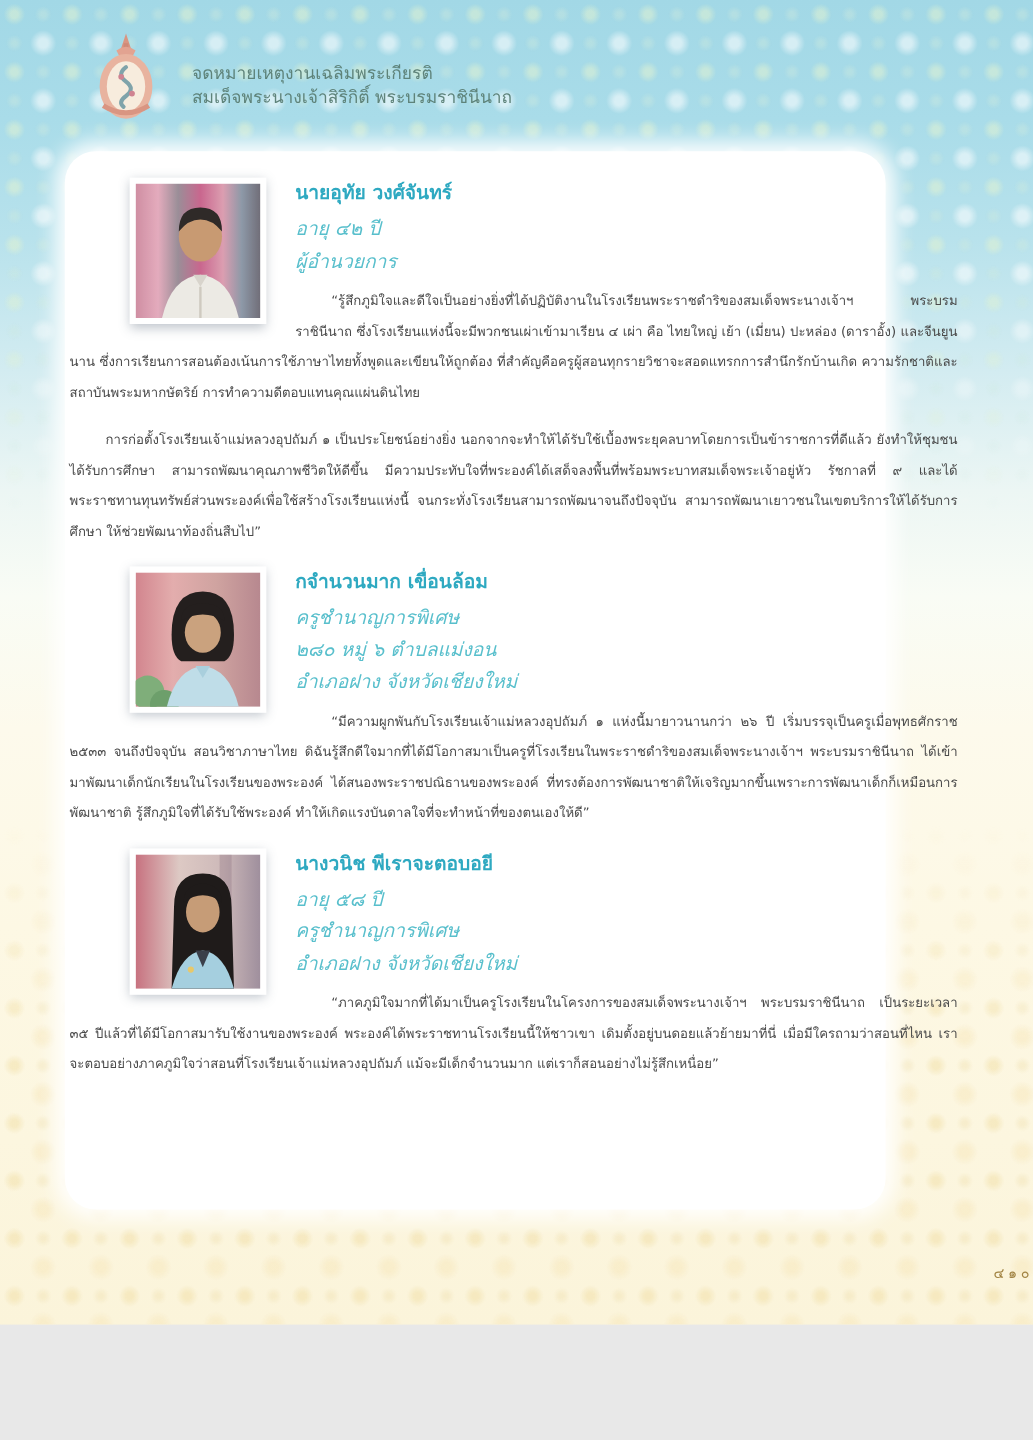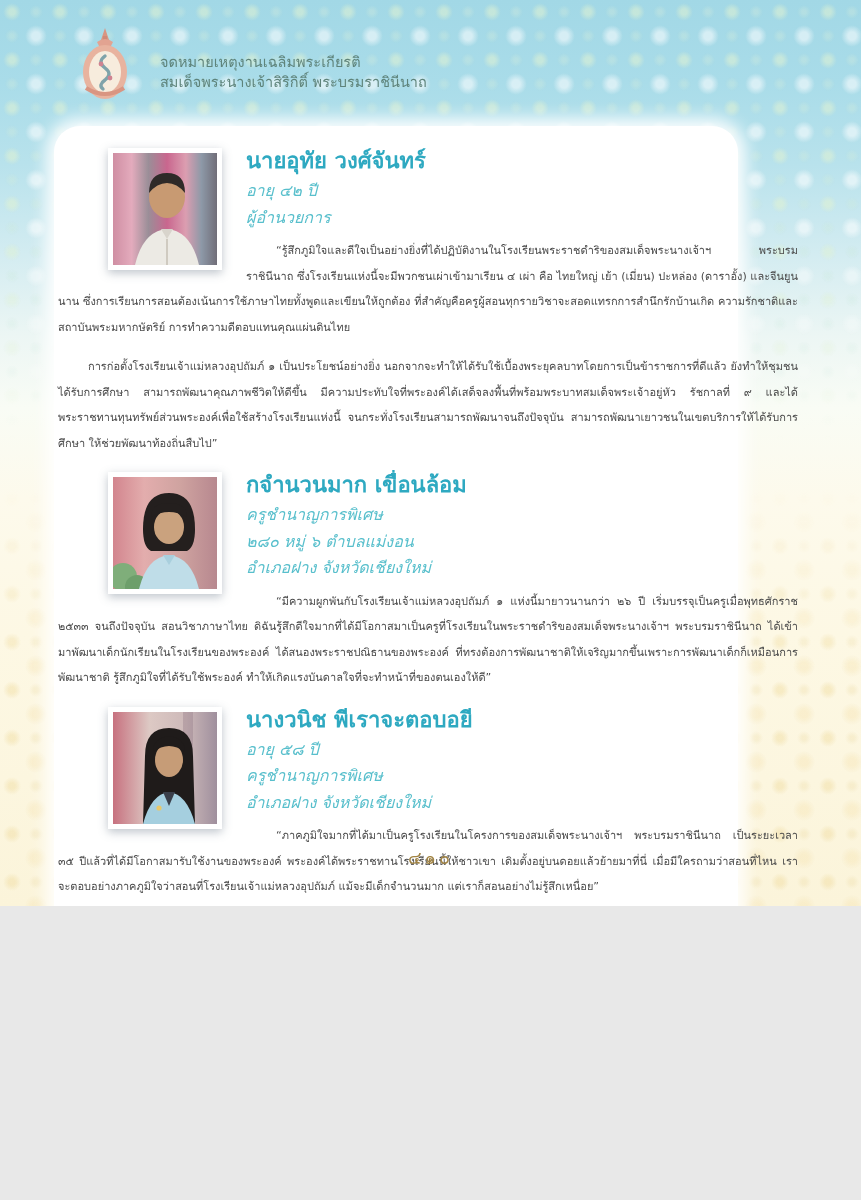--- a/index.html
+++ b/index.html
@@ -1,17 +1,17 @@
 <!DOCTYPE html>
 <html><head>
 <meta charset="utf-8">
 <style>
   html,body { margin:0; padding:0; background:#e8e8e8; }
   .page {
-    position:relative; width:861px; height:906px; margin:0 auto; overflow:hidden;
+    position:relative; width:861px; height:1104px; margin:0 auto; overflow:hidden;
     font-family:"DejaVu Sans","Liberation Sans",sans-serif;
     background:linear-gradient(180deg,
       #a2d8e6 0%, #a9dce9 9%, #b8e2ec 18%, #d3ecf1 28%,
       #ecf6f4 37%, #f9fcf5 45%, #fdfaec 55%, #fdf8e4 70%,
       #fcf6df 86%, #fbf4da 100%);
   }
   
   .pattern-top {
     position:absolute; left:0; top:0; right:0; height:440px; pointer-events:none;
     background-image:
@@ -45,32 +45,32 @@
   .content { position:absolute; left:58px; top:146px; width:747px; }
 
   .profile { margin-top:12px; }
   .profile:first-child { margin-top:0; }
   .photo-frame {
     float:left; width:104px; height:112px; padding:5px; margin:2px 24px 8px 50px;
     background:#ffffff; box-shadow:0 3px 9px rgba(110,125,140,0.45);
   }
   .photo-frame svg { display:block; width:104px; height:112px; }
   .info { overflow:hidden; padding-top:1px; }
-  .person-name { font-size:22px; font-weight:bold; color:#2ea9c1; line-height:28px; margin:0 0 3px 0; }
+  .person-name { font-size:16px; font-weight:bold; color:#2ea9c1; line-height:28px; margin:0 0 3px 0; }
   .detail { font-style:italic; color:#58bfcc; font-size:16px; line-height:26.5px; }
 
   .quote {
     margin:7px 7px 14px 0; color:#4a4a4a;
     font-size:11px; line-height:25.5px; text-align:justify; text-indent:30px;
   }
   .quote.cont { margin-top:10px; }
 
   .page-number {
-    position:absolute; left:0; right:0; bottom:34px; text-align:center;
-    color:#a28443; font-size:18px; letter-spacing:3px;
+    position:absolute; left:0; right:0; bottom:34px; text-align:right;
+    color:#a28443; font-size:12px; letter-spacing:3px;
   }
 </style>
 </head>
 <body>
 
 <div class="page">
   <div class="pattern-top"></div>
   <div class="pattern-bottom"></div>
   <div class="card"></div>
 

